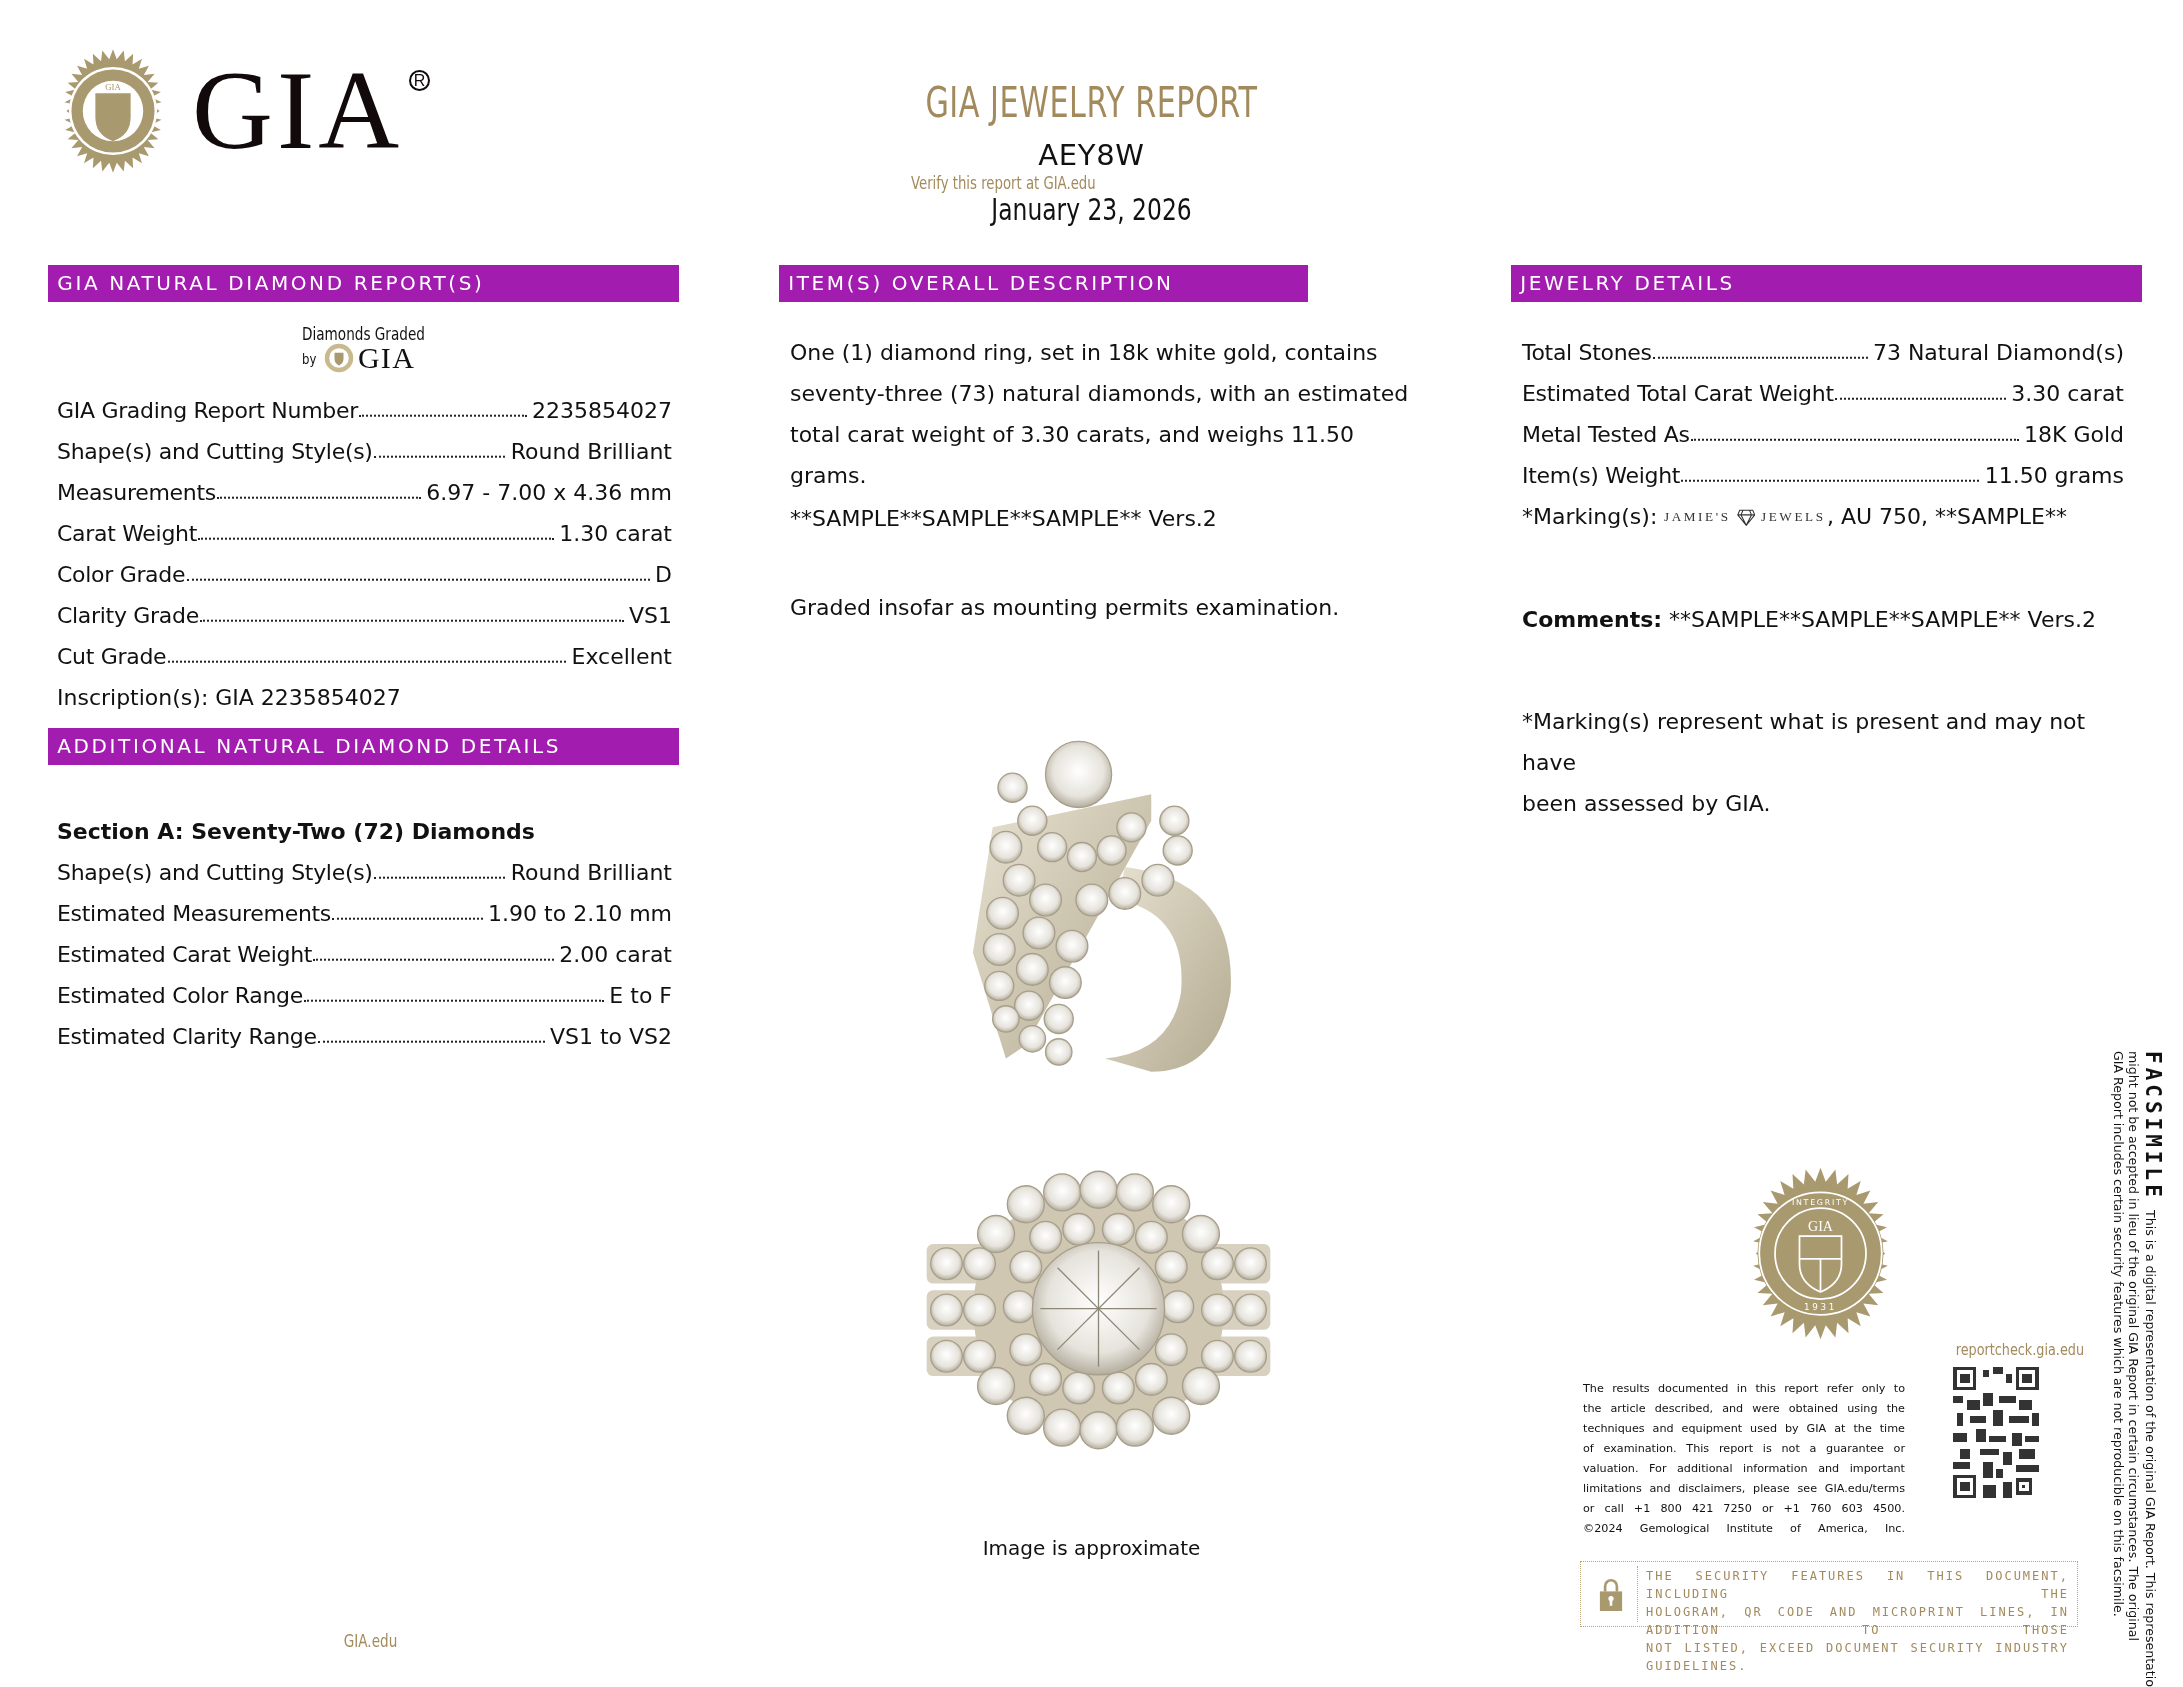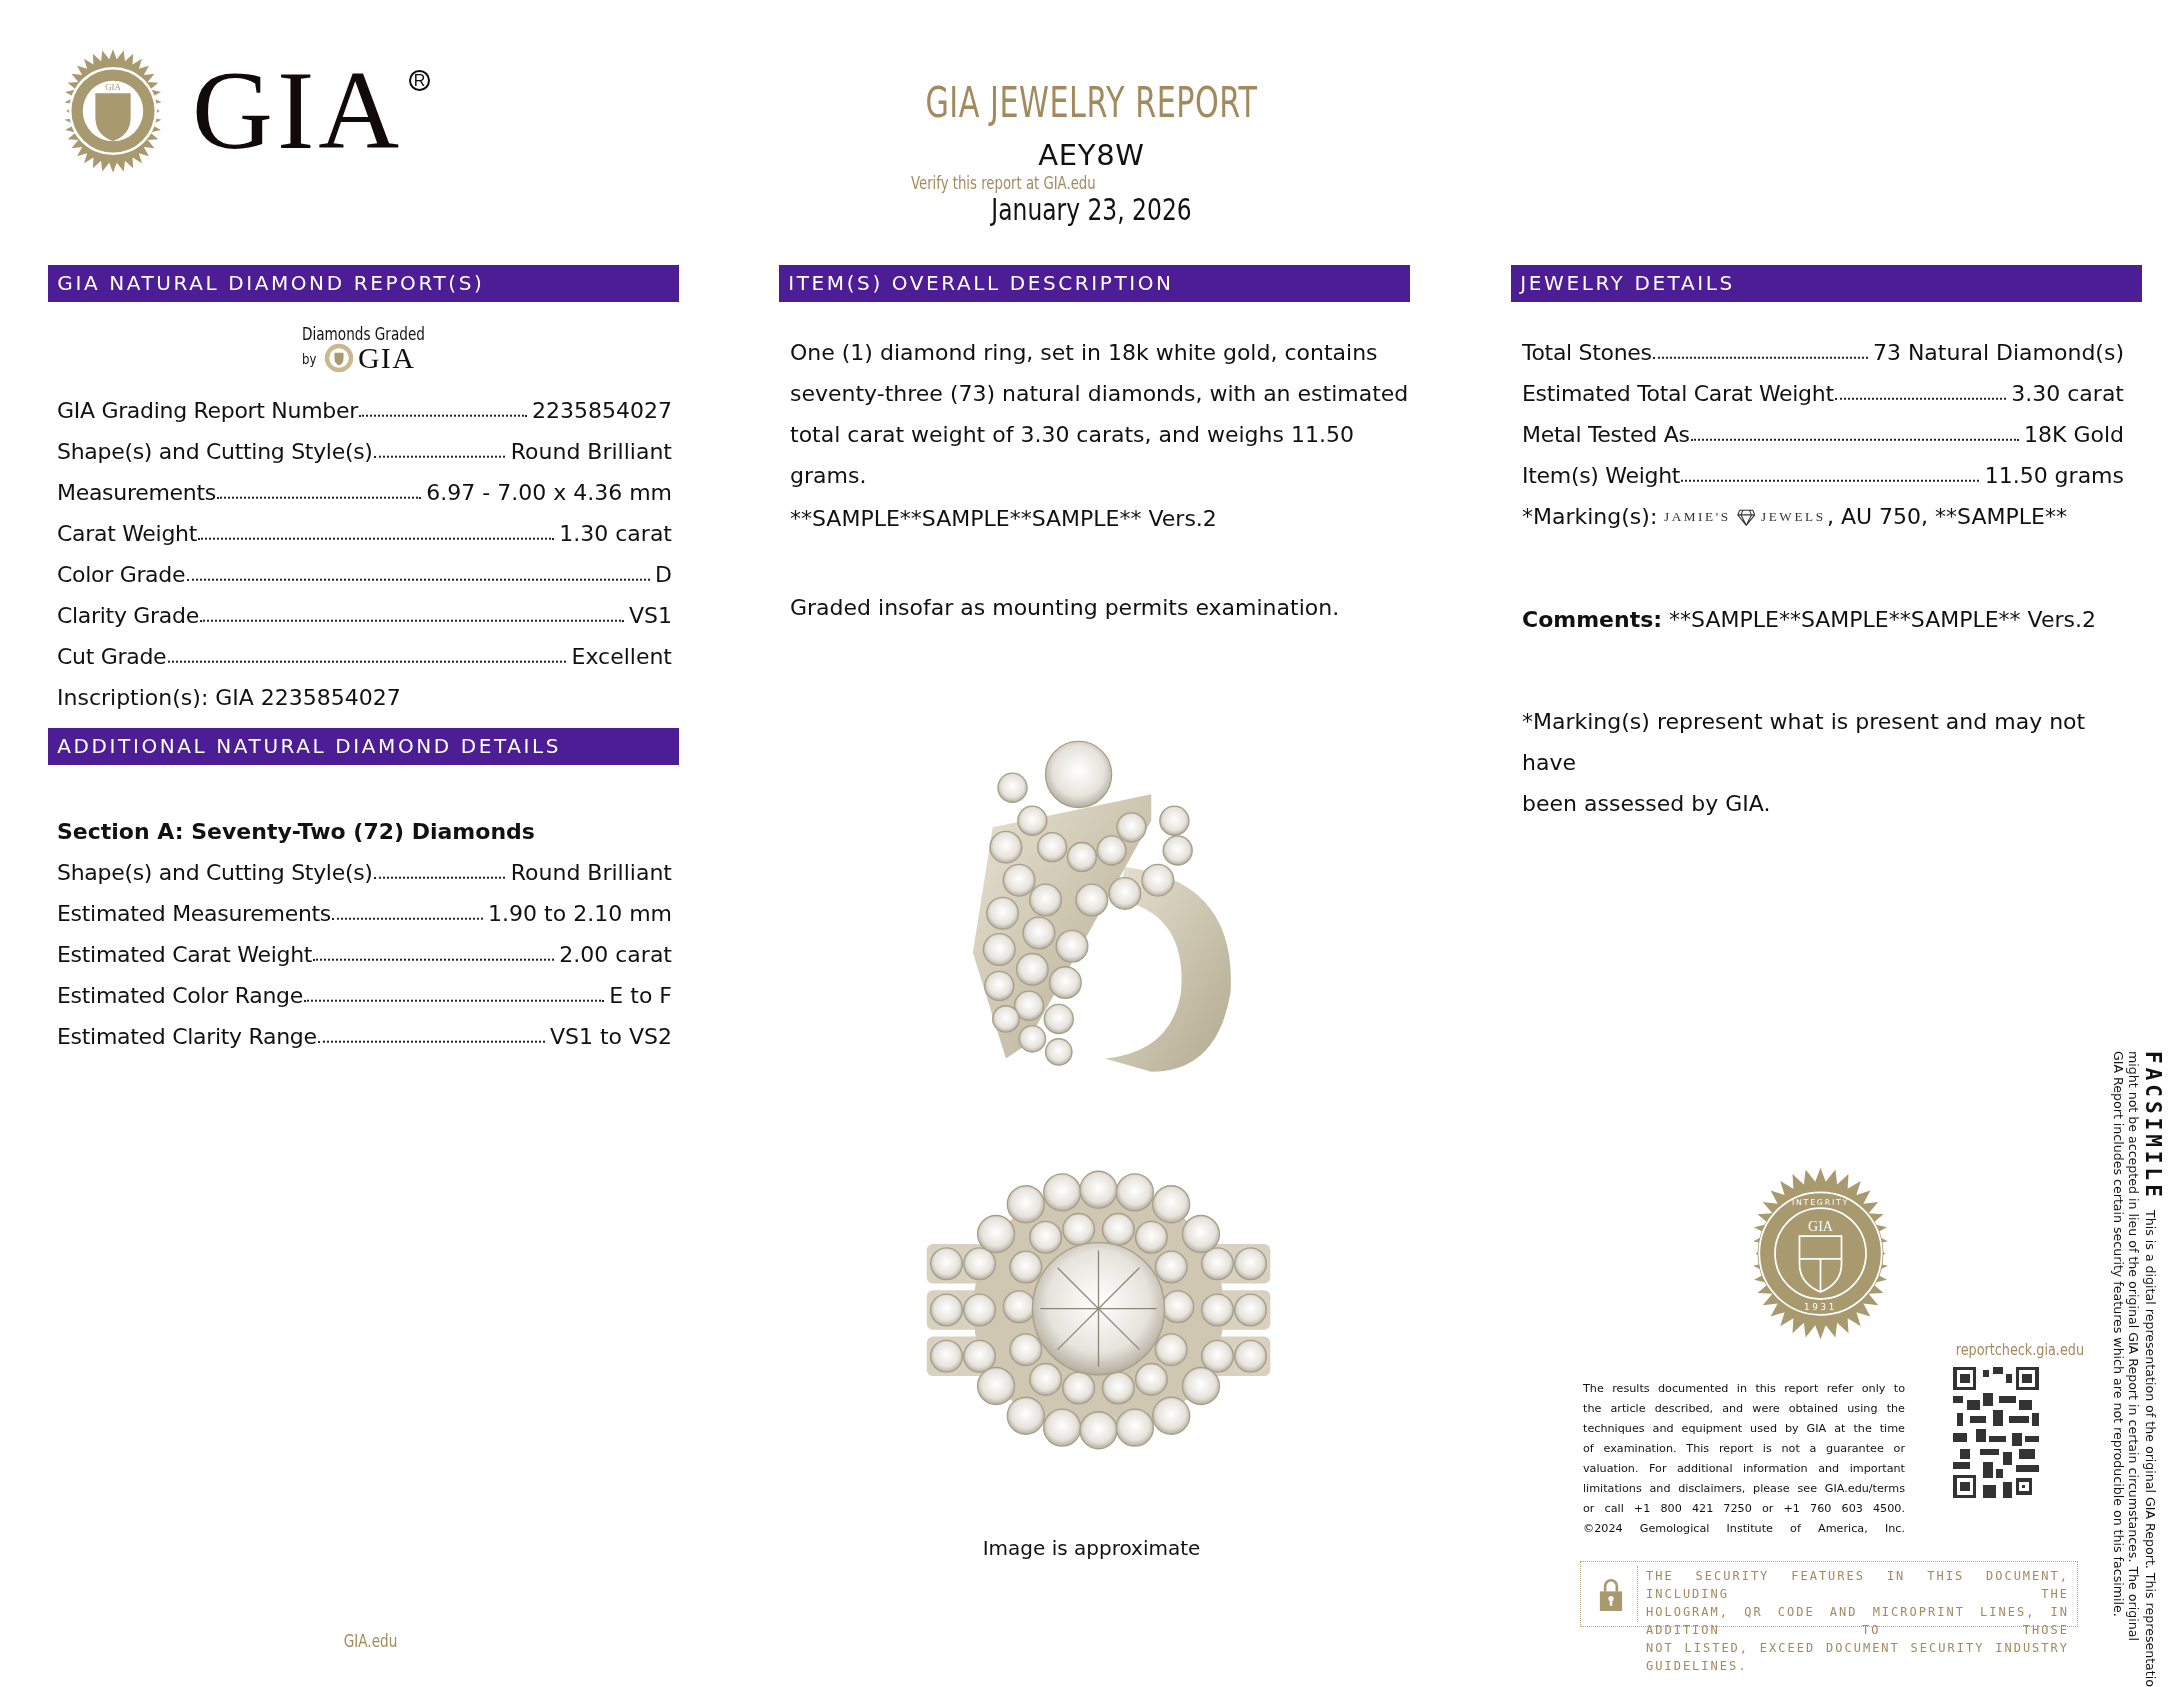--- a/index.html
+++ b/index.html
@@ -10,21 +10,21 @@
   
   .seal-svg { display: block; }
   .gia-word { font-family: "Liberation Serif", "DejaVu Serif", serif; font-size: 112px; color: #120a0a; letter-spacing: 4px; line-height: 1; transform: scaleY(1.05); }
   .gia-reg { font-family: "Liberation Sans", sans-serif; font-size: 16px; color: #120a0a; border: 2px solid #120a0a; border-radius: 50%; width: 17px; height: 17px; text-align: center; line-height: 17px; }
   .title-main { font-family: "DejaVu Sans", sans-serif; font-size: 42px; color: #a38a5c; letter-spacing: 0.7px; transform: scaleX(0.72); transform-origin: center; white-space: nowrap; }
   .report-no { font-family: "DejaVu Sans", sans-serif; font-size: 29px; color: #111; letter-spacing: 0.7px; }
   .verify { font-family: "DejaVu Sans", sans-serif; font-size: 17px; color: #a38a5c; transform: scaleX(0.78); white-space: nowrap; }
   .date { font-family: "DejaVu Sans", sans-serif; font-size: 30px; color: #111; transform: scaleX(0.78); white-space: nowrap; font-weight: 500;}
 
   
-  .bar { background: #4c1d95; color: #fff; font-family: "DejaVu Sans", sans-serif; font-size: 20px; letter-spacing: 2.6px; height: 37px; line-height: 37px; padding-left: 9.3px; box-sizing: border-box; white-space: nowrap; }
+  .bar { background: #a21caf; color: #fff; font-family: "DejaVu Sans", sans-serif; font-size: 20px; letter-spacing: 2.6px; height: 37px; line-height: 37px; padding-left: 9.3px; box-sizing: border-box; white-space: nowrap; }
 
   
   .row { display: flex; align-items: baseline; font-size: 22px; height: 41px; line-height: 41px; white-space: nowrap; }
   .row .lbl { flex: 0 0 auto; letter-spacing: -0.3px; }
   .row .dots { flex: 1 1 auto; overflow: hidden; margin: 0 5.3px 0 1.3px; border-bottom: 2px dotted #222; height: 13.2px; transform: translateY(-1.3px); }
   .row .val { flex: 0 0 auto; font-weight: 500; }
   .plain { font-size: 22px; line-height: 41px; height: 41px; white-space: nowrap; }
   .bold-head { font-size: 22px; font-weight: bold; line-height: 41px; white-space: nowrap; margin-top: 28px; }
 
   .para { font-size: 22px; line-height: 41px; }
@@ -161,21 +161,21 @@
       <span class="lbl">Estimated Clarity Range</span>
       <span class="dots"></span>
       <span class="val">VS1 to VS2</span>
     </div>
 </div>
 
 <div class="abs" style="left:337px; top:1631px;">
   <div class="gia-edu">GIA.edu</div>
 </div>
 
-<div class="abs bar" style="left:779px; top:265px; width:631px;">ITEM(S) OVERALL DESCRIPTION</div>
+<div class="abs bar" style="left:779px; top:265px; width:529px;">ITEM(S) OVERALL DESCRIPTION</div>
 
 <div class="abs para" style="left:790px; top:332px; width:622px;">
   <div>One (1) diamond ring, set in 18k white gold, contains</div>
   <div>seventy-three (73) natural diamonds, with an estimated</div>
   <div>total carat weight of 3.30 carats, and weighs 11.50 grams.</div>
 </div>
 <div class="abs para" style="left:790px; top:498px;">**SAMPLE**SAMPLE**SAMPLE** Vers.2</div>
 <div class="abs para" style="left:790px; top:587px;">Graded insofar as mounting permits examination.</div>
 
 <div class="abs ring-box" style="left:953px; top:715px; width:304px; height:370px;">

